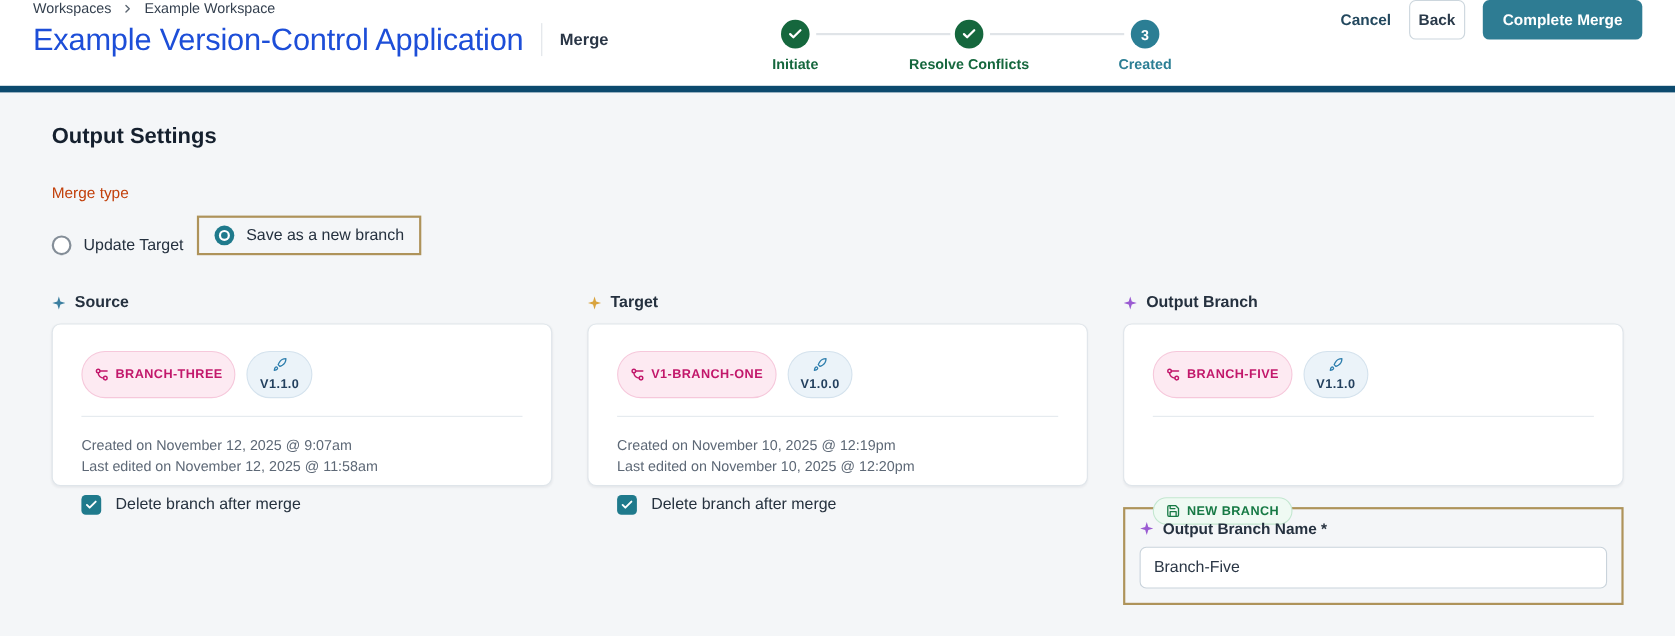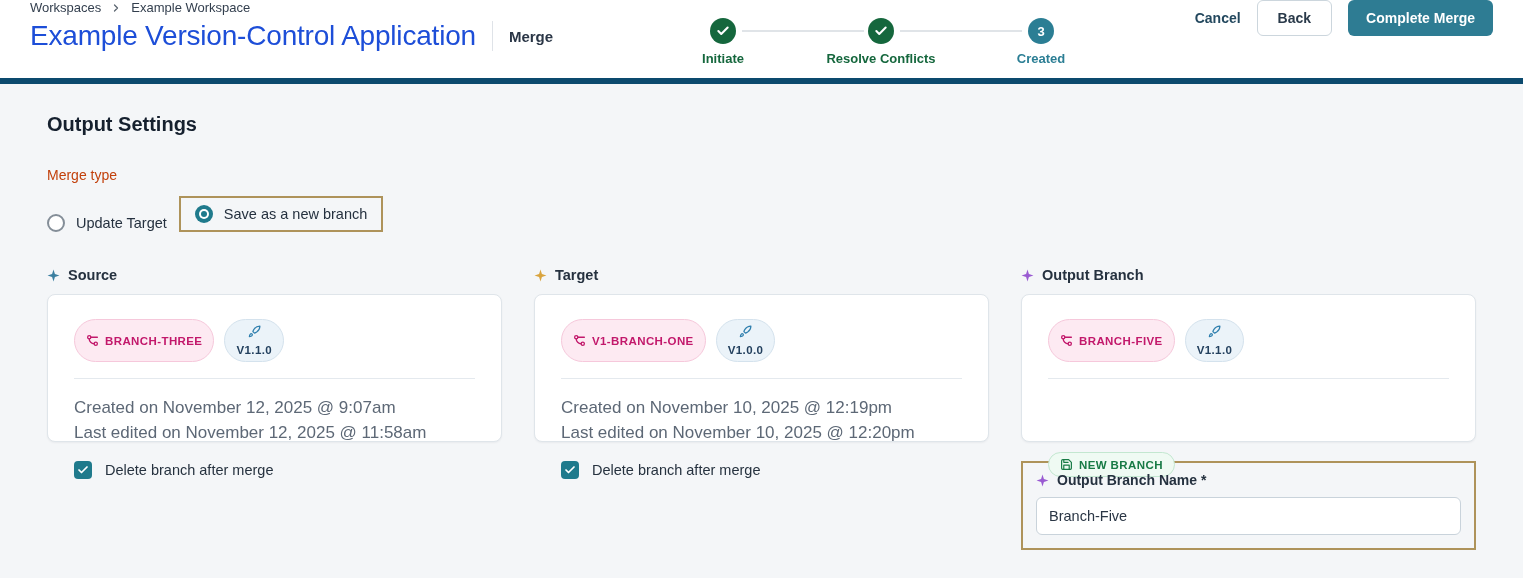--- a/index.html
+++ b/index.html
@@ -34,21 +34,21 @@
     position:absolute; top:37px; transform:translateX(-50%);
     font-size:13px; font-weight:700; white-space:nowrap;
   }
   .step-label.done { color:#15673d; }
   .step-label.current { color:#2b7e94; }
 
   .header-actions { margin-left:auto; display:flex; align-items:center; gap:16px; }
   .btn-link { font-size:14px; font-weight:700; color:#23485e; background:none; border:none; cursor:pointer; }
   .btn-outline {
     font-family:inherit; font-size:14px; font-weight:700; color:#2a3a4a;
-    background:#fff; border:1px solid #ccd6dd; border-radius:6px; padding:9px 20px; cursor:pointer;
+    background:#fff; border:1px solid #ccd6dd; border-radius:6px; padding:9px 8px; cursor:pointer;
   }
   .btn-primary {
     font-family:inherit; font-size:14px; font-weight:700; color:#ffffff;
     background:#2e7c93; border:none; border-radius:6px; padding:10px 18px; cursor:pointer;
   }
 
   
   .main { padding:29px 47px 0 47px; }
   .section-heading { font-size:20px; font-weight:700; color:#15202e; }
   .field-label { margin-top:31px; font-size:14px; color:#c2410c; }
@@ -78,21 +78,21 @@
   .pill-row { display:flex; gap:10px; }
   .pill {
     display:inline-flex; align-items:center; gap:6px;
     padding:5px 11px; border-radius:999px;
     font-size:11.5px; font-weight:700; letter-spacing:.4px; white-space:nowrap;
   }
   .pill-branch { background:#fdeaf2; border:1px solid #f6c8db; color:#c2186b; }
   .pill-version { background:#ebf3f9; border:1px solid #d4e2ed; color:#23405e;flex-direction:column; }
   .pill-new { background:#effaf3; border:1px solid #c3e7d0; color:#177a45; margin-top:56px; }
   .card-divider { border:none; border-top:1px solid #e4e9ee; margin:16px 0 17px; }
-  .date-line { font-size:17px; color:#5d6876; line-height:1.45; }
+  .date-line { font-size:13px; color:#5d6876; line-height:1.45; }
   .checkbox-row { margin-top:16px; display:flex; align-items:center; gap:13px; cursor:pointer; }
   .checkbox {
     width:18px; height:18px; border-radius:4px; background:#1f7a8c; flex:none;
     display:flex; align-items:center; justify-content:center;
   }
   .checkbox-label { font-size:14.5px; color:#26323f; }
 
   .output-name-box {
     width:455px; margin-top:19px; border:2px solid #ae935a; padding:9px 13px 13px;
   }

